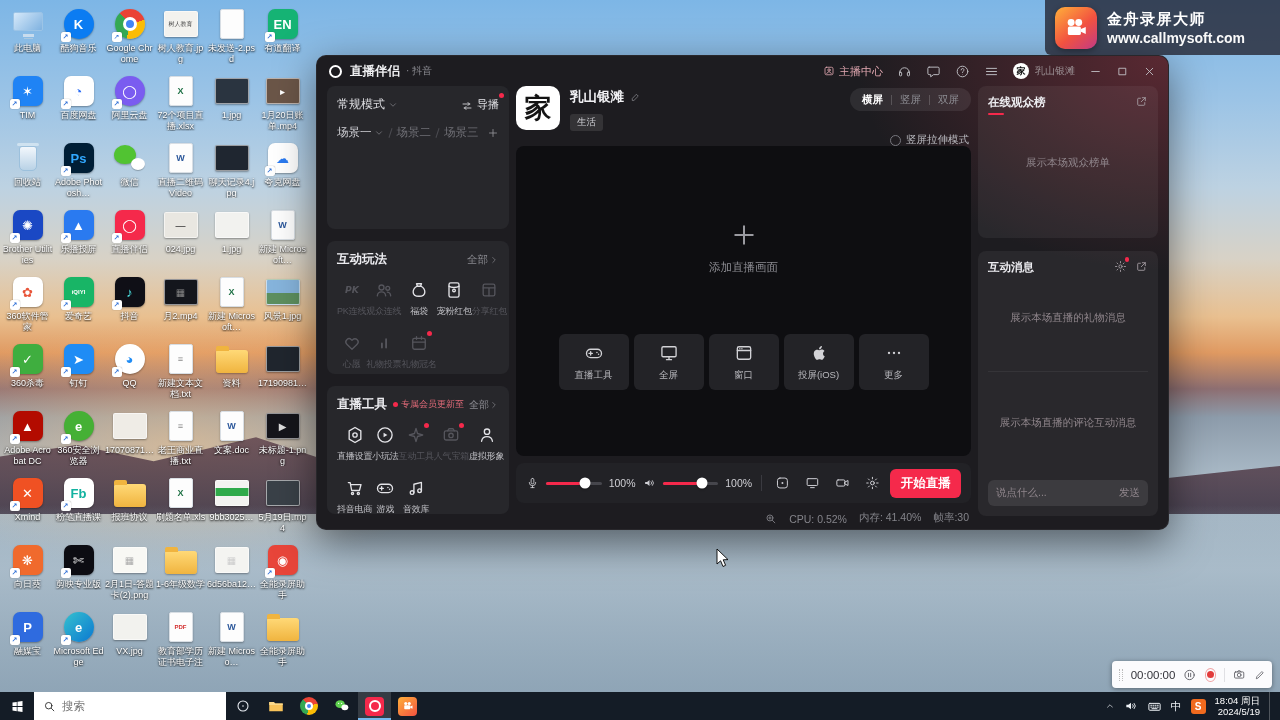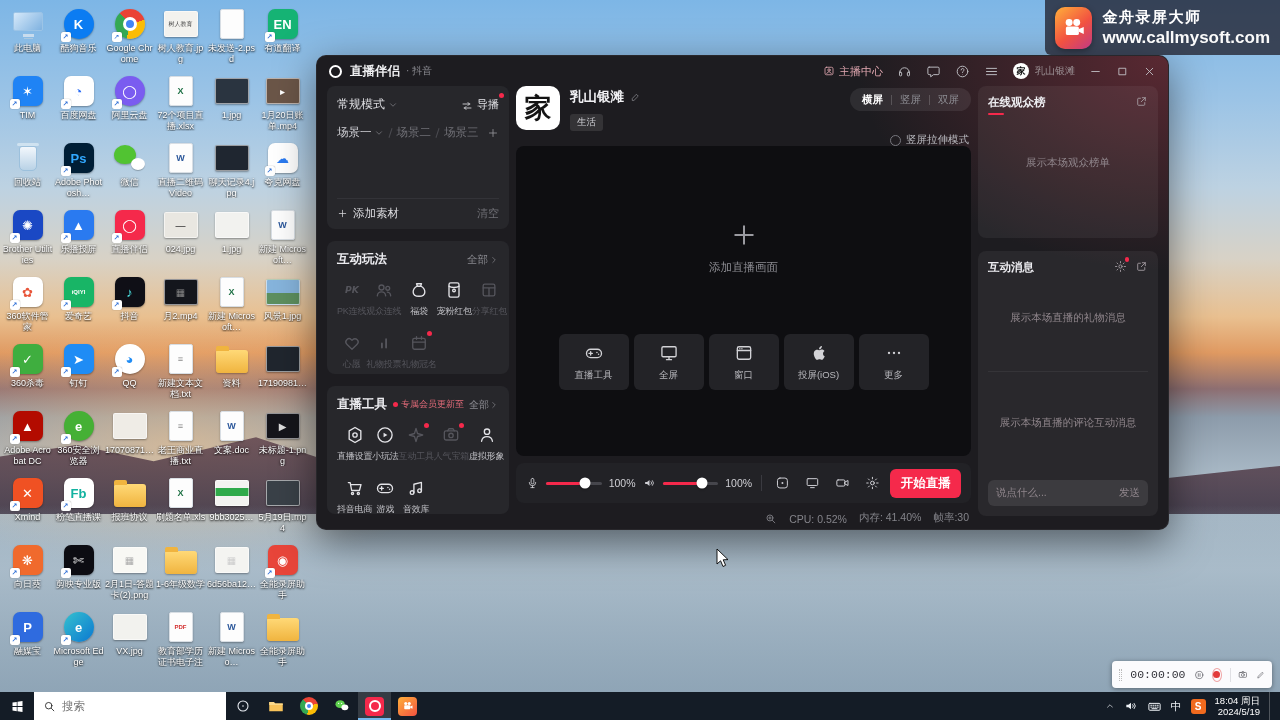--- a/index.html
+++ b/index.html
@@ -123,25 +123,25 @@
   .rempty{position:absolute;left:0;right:0;text-align:center;font-size:10.5px;color:#8f858b}
   .mdiv{position:absolute;left:10px;right:10px;top:120px;height:1px;background:rgba(255,255,255,.06)}
   .minput{position:absolute;left:10px;right:10px;bottom:10px;height:26px;background:rgba(255,255,255,.09);border-radius:6px;display:flex;align-items:center;padding:0 8px;font-size:10.5px;color:#8f858b}
   .minput .send{margin-left:auto}
   .gearwrap{position:relative;display:inline-flex}
   .gearwrap .reddot{position:absolute;right:-2px;top:-3px;width:4.5px;height:4.5px}
   
   .banner{position:absolute;right:0;top:0;width:235px;height:55px;background:rgba(28,26,36,.74);display:flex;align-items:center;padding:0 10px;gap:10px;z-index:6;border-radius:0 0 0 6px}
   .bicon{width:42px;height:42px;border-radius:10px;background:linear-gradient(140deg,#ffb03a,#f25240 55%,#c13a85);display:flex;align-items:center;justify-content:center;box-shadow:0 2px 6px rgba(0,0,0,.35);color:#fff}
   .btxt .t1{font-size:15px;font-weight:bold;color:#fff;letter-spacing:1.5px}
-  .btxt .t2{font-size:17px;color:#fafafa;font-weight:bold;margin-top:1px}
+  .btxt .t2{font-size:14px;color:#fafafa;font-weight:bold;margin-top:1px}
   
   .rectb{position:absolute;left:1112px;top:661px;width:160px;height:27px;background:#fbfbfd;border-radius:4px;box-shadow:0 1px 5px rgba(0,0,0,.4);display:flex;align-items:center;padding:0 7px;gap:8px;z-index:6}
   .grip{width:4px;height:12px;border-left:1.5px dotted #bbb;border-right:1.5px dotted #bbb}
-  .rtime{font-family:Liberation Mono, monospace;font-size:11.5px;color:#33333a}
+  .rtime{font-family:Liberation Sans, sans-serif;font-size:11.5px;color:#33333a}
   .recdot{width:14px;height:14px;border-radius:50%;border:1.5px solid #f0a6a6;display:flex;align-items:center;justify-content:center}
   .recdot::after{content:"";width:7px;height:7px;background:#e23b3b;border-radius:50%}
   .rdiv{width:1px;height:14px;background:#e0e0e4}
   .dk{color:#55555c}
   
   .taskbar{position:absolute;left:0;bottom:0;width:1280px;height:28px;background:#141c26;display:flex;align-items:center;z-index:5}
   .tstart{width:34px;height:28px;display:flex;align-items:center;justify-content:center;color:#fff}
   .tsearch{width:192px;height:28px;background:#fff;display:flex;align-items:center;gap:6px;padding:0 9px;color:#333}
   .tsearch input{border:none;outline:none;font-size:11.5px;width:130px;color:#444;background:transparent;font-family:inherit}
   .ticon{width:33px;height:28px;display:flex;align-items:center;justify-content:center;color:#e8ecf2;position:relative}
@@ -635,29 +635,20 @@
             <span class="sep"></span>
             <span class="">场景二</span>
             <span class="sep"></span>
             <span class="">场景三</span>
             <span class="plus i12">
               <svg class="ic" viewBox="0 0 24 24" fill="none" stroke="currentColor" stroke-width="1.6" stroke-linecap="round" stroke-linejoin="round">
                 <path d="M12 5v14M5 12h14"></path>
               </svg>
             </span>
           </div>
-        <div class="scene-foot">
-          <span class="i11">
-              <svg class="ic" viewBox="0 0 24 24" fill="none" stroke="currentColor" stroke-width="1.6" stroke-linecap="round" stroke-linejoin="round">
-                <path d="M12 5v14M5 12h14"></path>
-              </svg>
-            </span>
-          <span>添加素材</span>
-          <span class="clear">清空</span>
-        </div>
       </div>
 
       <div class="panel p-interact">
         <div class="phead">
           <span>互动玩法</span>
           <span class="all">
               <span>全部</span>
               <span class="i10">
                 <svg class="ic" viewBox="0 0 24 24" fill="none" stroke="currentColor" stroke-width="1.6" stroke-linecap="round" stroke-linejoin="round">
                   <path d="m9 6 6 6-6 6"></path>

